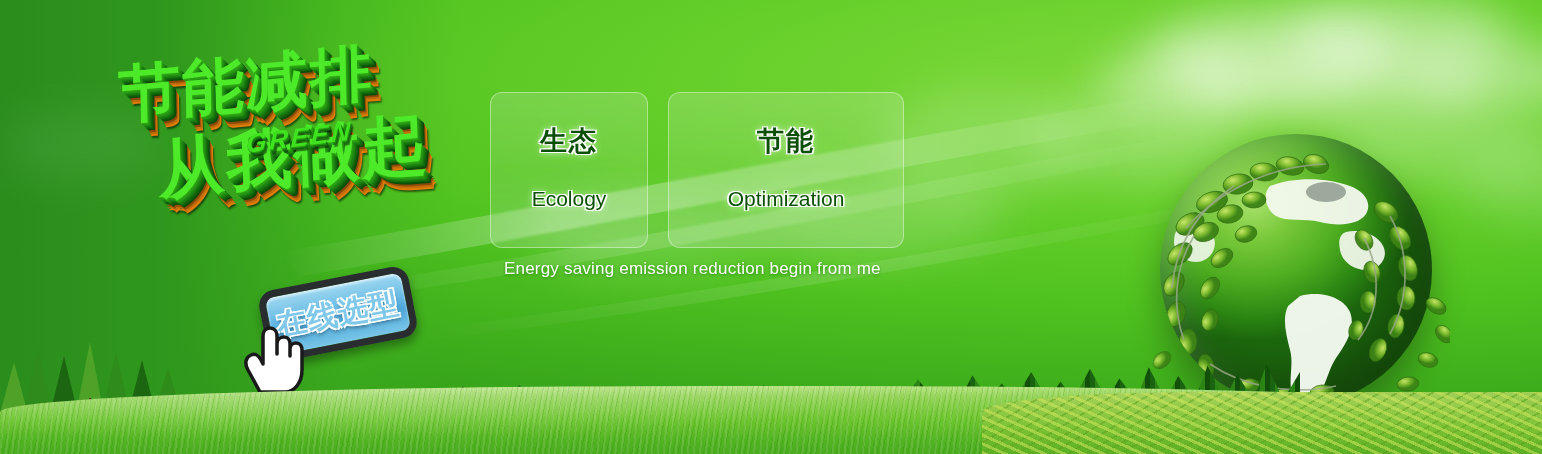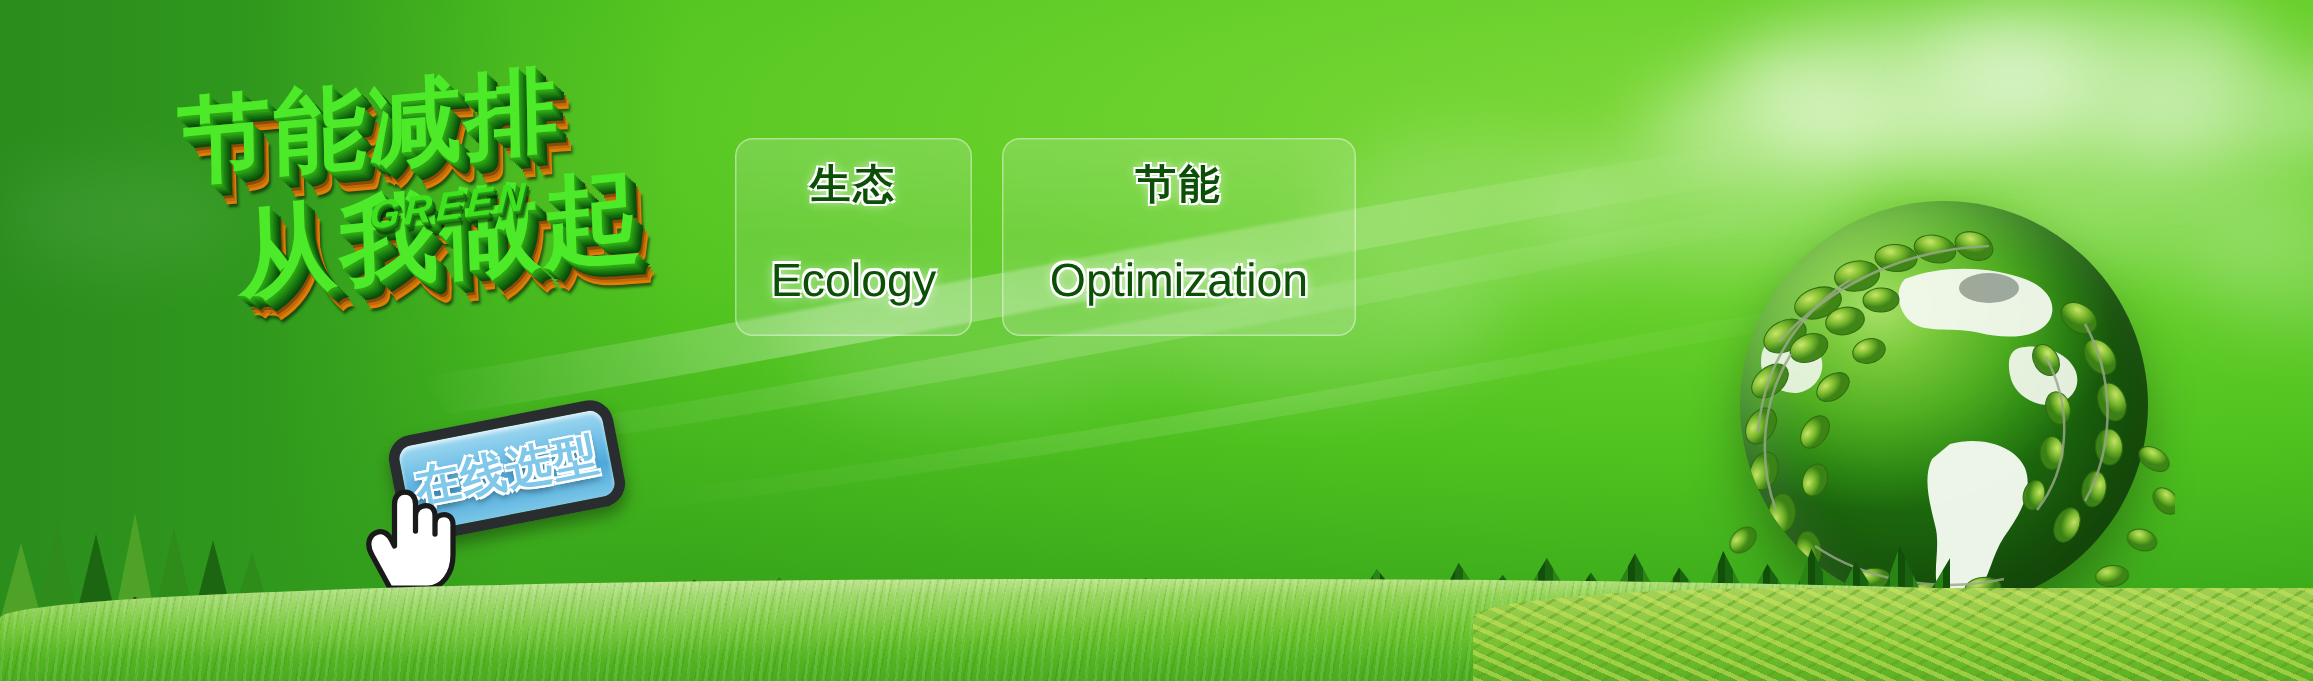--- a/index.html
+++ b/index.html
@@ -128,37 +128,37 @@
   .globe{
     position:absolute;left:10px;top:6px;width:272px;height:272px;border-radius:50%;
     background:
       radial-gradient(58% 50% at 34% 26%, #a7e06a 0%, #79c93a 26%, #4fae20 55%, #2e8a14 80%, #1d6b0e 100%);
     box-shadow:0 20px 34px rgba(0,0,0,.30), inset -24px -26px 56px rgba(0,0,0,.38), inset 18px 16px 34px rgba(255,255,255,.18);
   }
 
   
   .cards{position:absolute;left:490px;top:92px;display:flex;gap:20px;}
   .card{
-    width:158px;height:132px;border-radius:12px;
+    width:158px;height:156px;border-radius:12px;
     background:linear-gradient(180deg,rgba(255,255,255,.17) 0%,rgba(255,255,255,.10) 50%,rgba(255,255,255,.16) 100%);
     border:1px solid rgba(255,255,255,.40);
     display:flex;flex-direction:column;align-items:center;justify-content:center;
     backdrop-filter:blur(1px);
   }
   .card.wide{width:236px;}
   .card.wide2{width:200px;}
   .card-cn{
     font-family:"DejaVu Sans","Liberation Sans",sans-serif;
     font-size:27px;font-weight:bold;color:#0c4f06;margin-bottom:28px;margin-top:-6px;
     text-shadow:-1.4px -1.4px 0 #fff,1.4px -1.4px 0 #fff,-1.4px 1.4px 0 #fff,1.4px 1.4px 0 #fff,0 0 7px rgba(255,255,255,.95);
     letter-spacing:2px;
   }
   .card-en{
     font-family:"Liberation Sans","DejaVu Sans",sans-serif;
-    font-size:31px;color:#0c4f06;font-weight:normal;white-space:nowrap;
+    font-size:21px;color:#0c4f06;font-weight:normal;white-space:nowrap;
     text-shadow:-1.4px -1.4px 0 #fff,1.4px -1.4px 0 #fff,-1.4px 1.4px 0 #fff,1.4px 1.4px 0 #fff,0 0 7px rgba(255,255,255,.95);
   }
   .tagline{
     position:absolute;left:504px;top:259px;
     font-size:17px;color:#ffffff;letter-spacing:.2px;
     text-shadow:0 1px 3px rgba(0,80,0,.45);
   }
 </style>
 </head>
 <body>
@@ -221,20 +221,21 @@
     <div class="card">
       <div class="card-cn">生态</div>
       <div class="card-en">Ecology</div>
     </div>
     <div class="card wide">
       <div class="card-cn">节能</div>
       <div class="card-en">Optimization</div>
     </div>
   </div>
 
+  <div class="tagline">Energy saving emission reduction begin from me</div>
 
   <div class="globe-wrap">
     <div class="globe"></div>
     <svg viewBox="0 0 300 300" style="position:absolute;left:0;top:0;width:300px;height:300px;">
       <defs>
         <clipPath id="sphereClip">
             <circle cx="146" cy="142" r="136"></circle>
           </clipPath>
         <radialGradient id="leafG" cx="35%" cy="28%">
           <stop offset="0" stop-color="#cbe86a"></stop>

